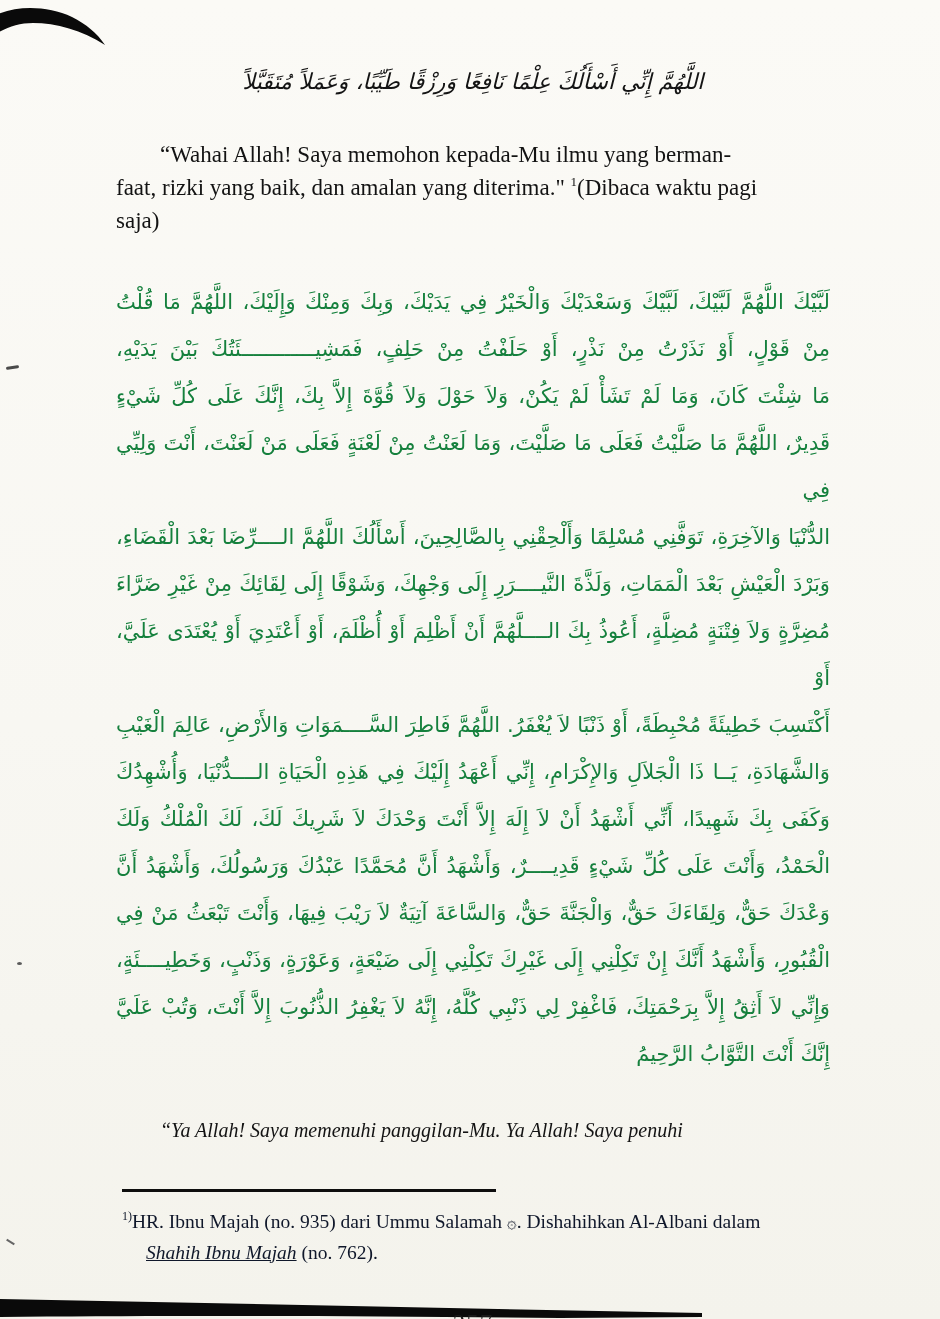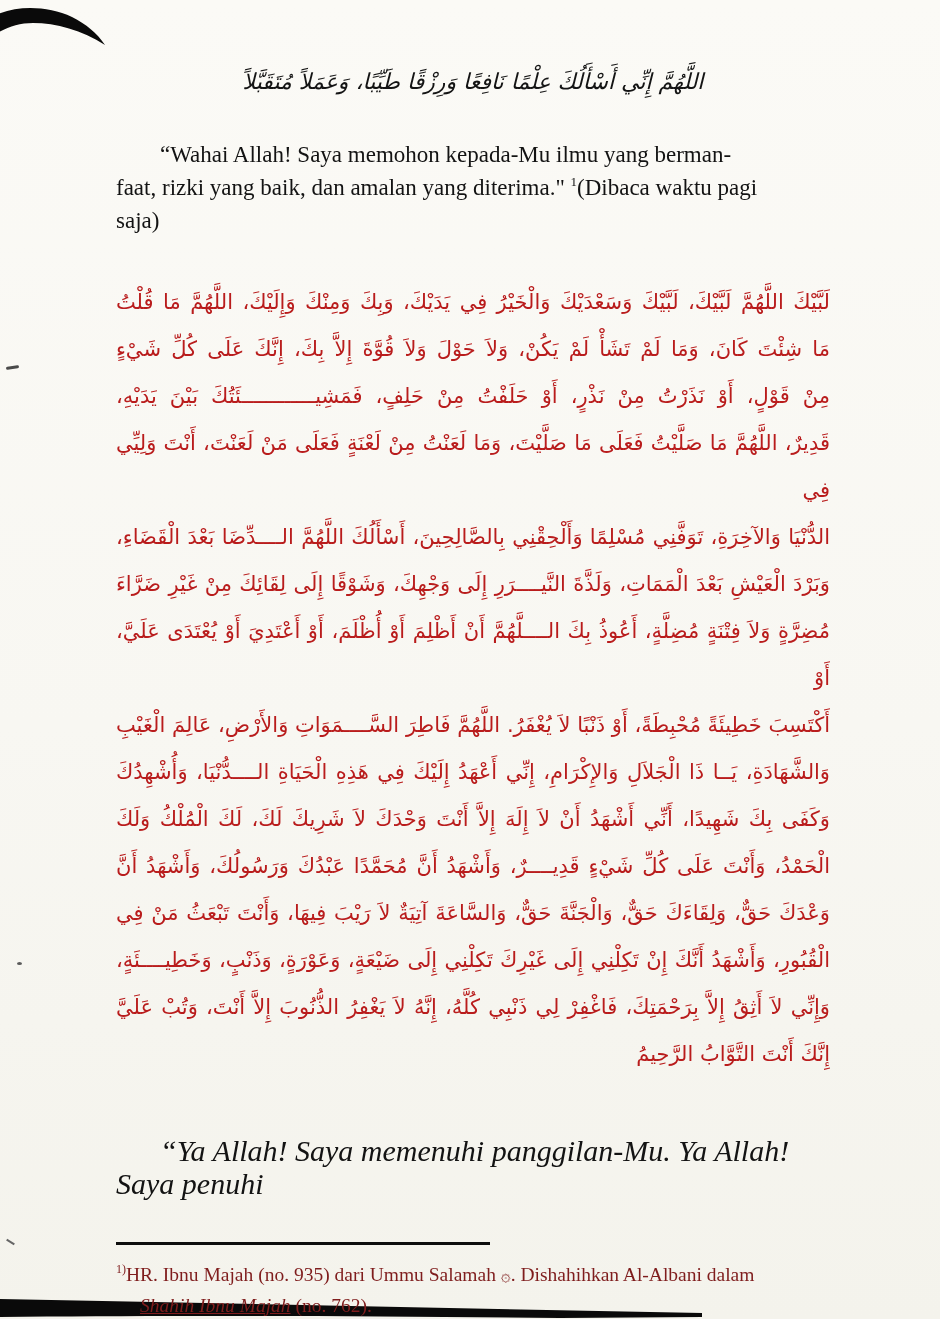--- a/index.html
+++ b/index.html
@@ -23,38 +23,38 @@
   .trans-block {
     margin-top:36px;
     font-family:"Liberation Serif", serif;
     font-size:23px; line-height:33px; color:#131313;
   }
   .t-line { min-height:33px; }
   .t-indent { text-indent:44px; }
   sup.fn-ref { font-size:13px; line-height:0; }
 
   
-  .main-dua { margin-top:42px; color:#b91c1c; }
+  .main-dua { margin-top:42px; color:#15803d; }
   .ar-line {
     direction:rtl;
     font-family:"DejaVu Sans", sans-serif;
     font-size:21px; line-height:47px;
     text-align:justify; text-align-last:justify;
   }
   .ar-line.last { text-align-last:right; }
 
   .closing-trans {
-    margin-top:56px;
+    margin-top:36px;
     font-family:"Liberation Serif", serif;
-    font-style:italic; font-size:30px; line-height:33px; color:#131313;
+    font-style:italic; font-size:20px; line-height:33px; color:#131313;
     text-indent:44px;
   }
 
   
-  .footnote { margin-top:42px; font-family:"Liberation Serif", serif; font-size:19.5px; color:#7f1d1d; }
+  .footnote { margin-top:42px; font-family:"Liberation Serif", serif; font-size:19.5px; color:#0f172a;margin-left:6px; }
   .footnote-rule { width:374px; height:3px; background:#0e0e0e; margin-bottom:9px; }
   .fn-line { line-height:30px; }
   .fn-sup { font-size:12px; vertical-align:super; }
   .fn-symbol { font-size:17px; }
   .fn-line2 { padding-left:24px; }
   .fn-line2 em { font-style:italic;text-decoration:underline; }
 
   .page-number {
     margin-top:42px; text-align:center;
     font-family:"Liberation Serif", serif;
@@ -86,24 +86,24 @@
   <div class="dua-morning">اللَّهُمَّ إِنِّي أَسْأَلُكَ عِلْمًا نَافِعًا وَرِزْقًا طَيِّبًا، وَعَمَلاً مُتَقَبَّلاً</div>
 
   <div class="trans-block">
     <div class="t-line t-indent"><span>“Wahai Allah! Saya memohon kepada-Mu ilmu yang berman-</span></div>
     <div class="t-line"><span>faat, rizki yang baik, dan amalan yang diterima." </span><sup class="fn-ref">1</sup><span>(Dibaca waktu pagi</span></div>
     <div class="t-line"><span>saja)</span></div>
   </div>
 
   <div class="main-dua">
     <div class="ar-line">لَبَّيْكَ اللَّهُمَّ لَبَّيْكَ، لَبَّيْكَ وَسَعْدَيْكَ وَالْخَيْرُ فِي يَدَيْكَ، وَبِكَ وَمِنْكَ وَإِلَيْكَ، اللَّهُمَّ مَا قُلْتُ</div>
+    <div class="ar-line">مِنْ قَوْلٍ، أَوْ نَذَرْتُ مِنْ نَذْرٍ، أَوْ حَلَفْتُ مِنْ حَلِفٍ، فَمَشِيــــــــــــئَتُكَ بَيْنَ يَدَيْهِ،</div>
     <div class="ar-line">مَا شِئْتَ كَانَ، وَمَا لَمْ تَشَأْ لَمْ يَكُنْ، وَلاَ حَوْلَ وَلاَ قُوَّةَ إِلاَّ بِكَ، إِنَّكَ عَلَى كُلِّ شَيْءٍ</div>
-    <div class="ar-line">مِنْ قَوْلٍ، أَوْ نَذَرْتُ مِنْ نَذْرٍ، أَوْ حَلَفْتُ مِنْ حَلِفٍ، فَمَشِيــــــــــــئَتُكَ بَيْنَ يَدَيْهِ،</div>
     <div class="ar-line">قَدِيرٌ، اللَّهُمَّ مَا صَلَّيْتُ فَعَلَى مَا صَلَّيْتَ، وَمَا لَعَنْتُ مِنْ لَعْنَةٍ فَعَلَى مَنْ لَعَنْتَ، أَنْتَ وَلِيِّي فِي</div>
-    <div class="ar-line">الدُّنْيَا وَالآخِرَةِ، تَوَفَّنِي مُسْلِمًا وَأَلْحِقْنِي بِالصَّالِحِينَ، أَسْأَلُكَ اللَّهُمَّ الــــدِّضَا بَعْدَ الْقَضَاءِ،</div>
+    <div class="ar-line">الدُّنْيَا وَالآخِرَةِ، تَوَفَّنِي مُسْلِمًا وَأَلْحِقْنِي بِالصَّالِحِينَ، أَسْأَلُكَ اللَّهُمَّ الــــرِّضَا بَعْدَ الْقَضَاءِ،</div>
     <div class="ar-line">وَبَرْدَ الْعَيْشِ بَعْدَ الْمَمَاتِ، وَلَذَّةَ النَّيــــرَرِ إِلَى وَجْهِكَ، وَشَوْقًا إِلَى لِقَائِكَ مِنْ غَيْرِ ضَرَّاءَ</div>
     <div class="ar-line">مُضِرَّةٍ وَلاَ فِتْنَةٍ مُضِلَّةٍ، أَعُوذُ بِكَ الــــلَّهُمَّ أَنْ أَظْلِمَ أَوْ أُظْلَمَ، أَوْ أَعْتَدِيَ أَوْ يُعْتَدَى عَلَيَّ، أَوْ</div>
     <div class="ar-line">أَكْتَسِبَ خَطِيئَةً مُحْبِطَةً، أَوْ ذَنْبًا لاَ يُغْفَرُ. اللَّهُمَّ فَاطِرَ السَّــــمَوَاتِ وَالأَرْضِ، عَالِمَ الْغَيْبِ</div>
     <div class="ar-line">وَالشَّهَادَةِ، يَــا ذَا الْجَلاَلِ وَالإِكْرَامِ، إِنِّي أَعْهَدُ إِلَيْكَ فِي هَذِهِ الْحَيَاةِ الــــدُّنْيَا، وَأُشْهِدُكَ</div>
     <div class="ar-line">وَكَفَى بِكَ شَهِيدًا، أَنِّي أَشْهَدُ أَنْ لاَ إِلَهَ إِلاَّ أَنْتَ وَحْدَكَ لاَ شَرِيكَ لَكَ، لَكَ الْمُلْكُ وَلَكَ</div>
     <div class="ar-line">الْحَمْدُ، وَأَنْتَ عَلَى كُلِّ شَيْءٍ قَدِيــــرٌ، وَأَشْهَدُ أَنَّ مُحَمَّدًا عَبْدُكَ وَرَسُولُكَ، وَأَشْهَدُ أَنَّ</div>
     <div class="ar-line">وَعْدَكَ حَقٌّ، وَلِقَاءَكَ حَقٌّ، وَالْجَنَّةَ حَقٌّ، وَالسَّاعَةَ آتِيَةٌ لاَ رَيْبَ فِيهَا، وَأَنْتَ تَبْعَثُ مَنْ فِي</div>
     <div class="ar-line">الْقُبُورِ، وَأَشْهَدُ أَنَّكَ إِنْ تَكِلْنِي إِلَى غَيْرِكَ تَكِلْنِي إِلَى ضَيْعَةٍ، وَعَوْرَةٍ، وَذَنْبٍ، وَخَطِيــــئَةٍ،</div>
     <div class="ar-line">وَإِنِّي لاَ أَثِقُ إِلاَّ بِرَحْمَتِكَ، فَاغْفِرْ لِي ذَنْبِي كُلَّهُ، إِنَّهُ لاَ يَغْفِرُ الذُّنُوبَ إِلاَّ أَنْتَ، وَتُبْ عَلَيَّ</div>
     <div class="ar-line last">إِنَّكَ أَنْتَ التَّوَّابُ الرَّحِيمُ</div>

